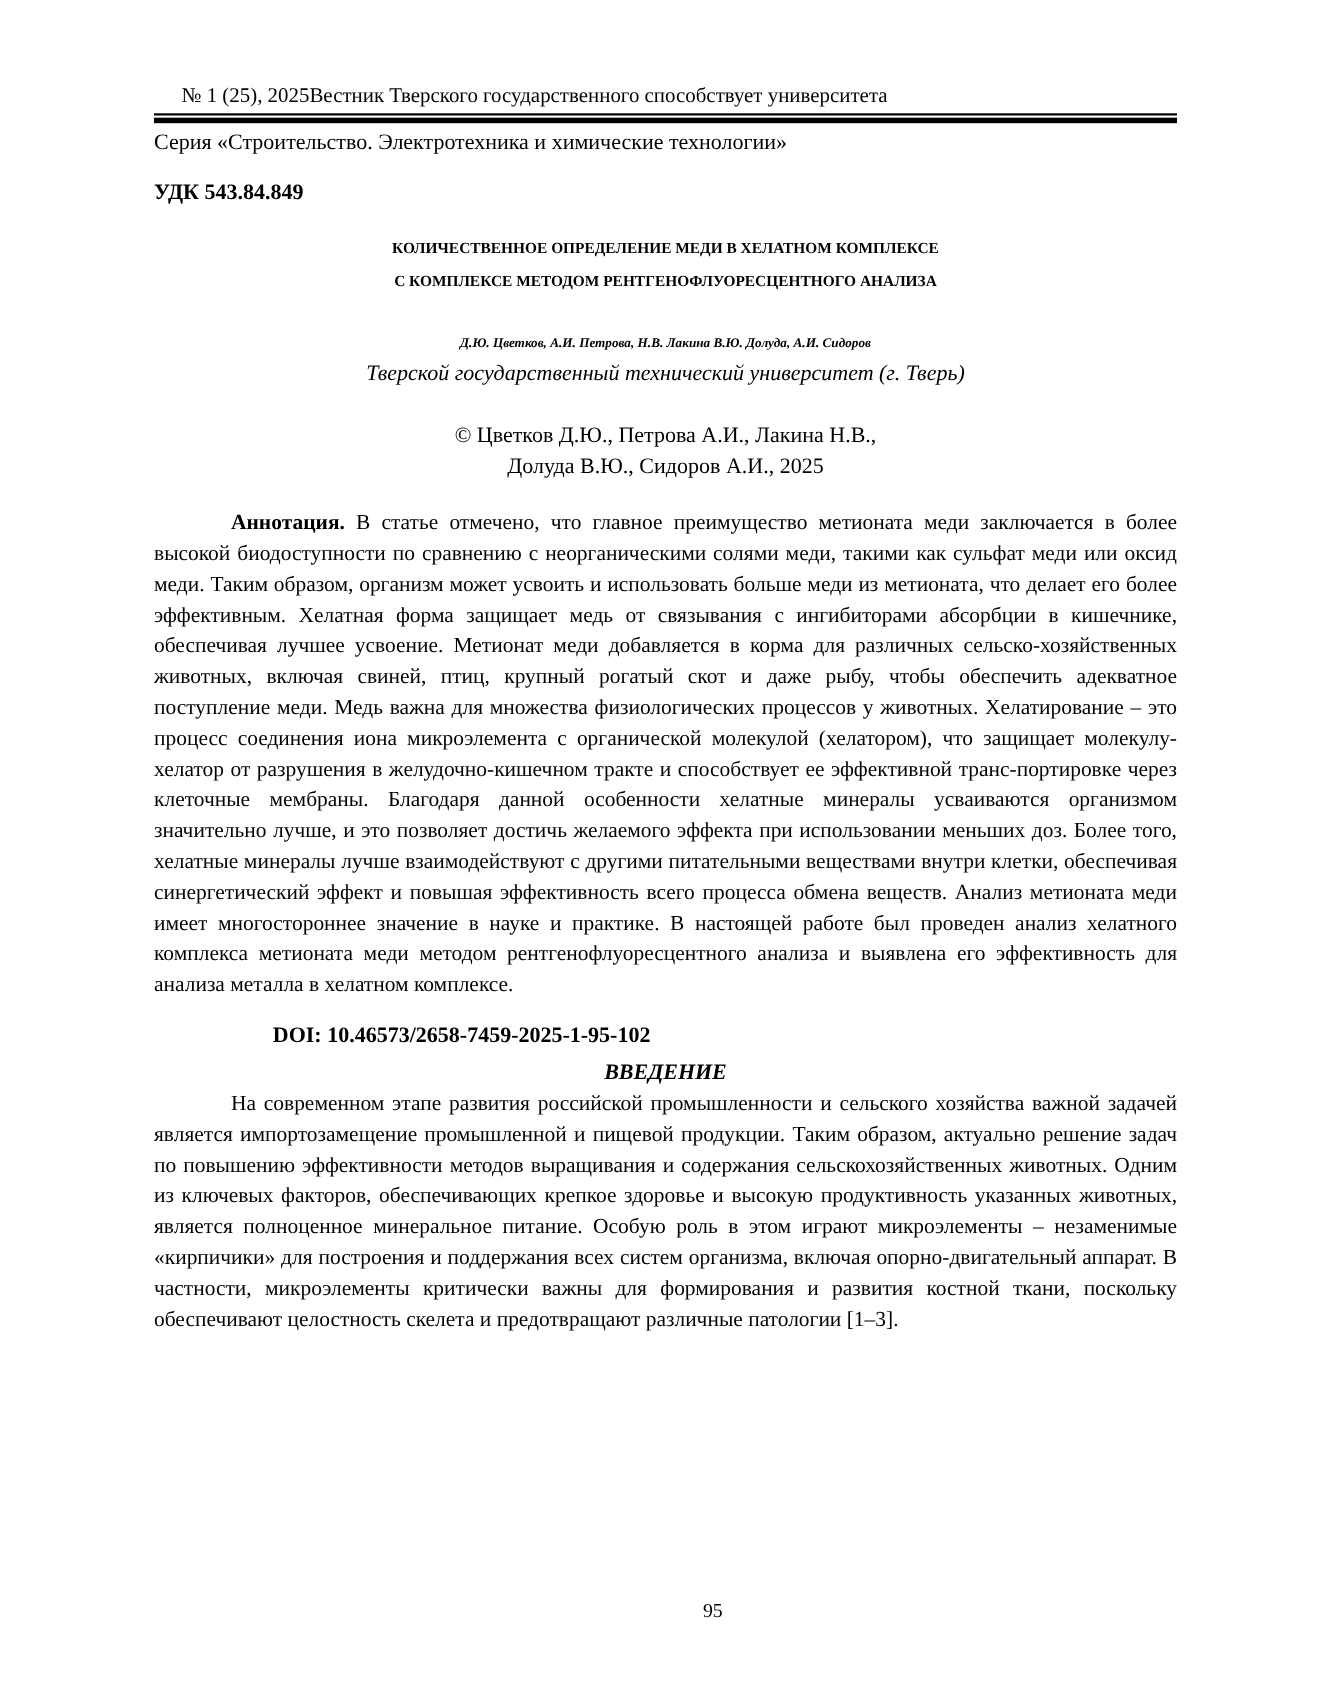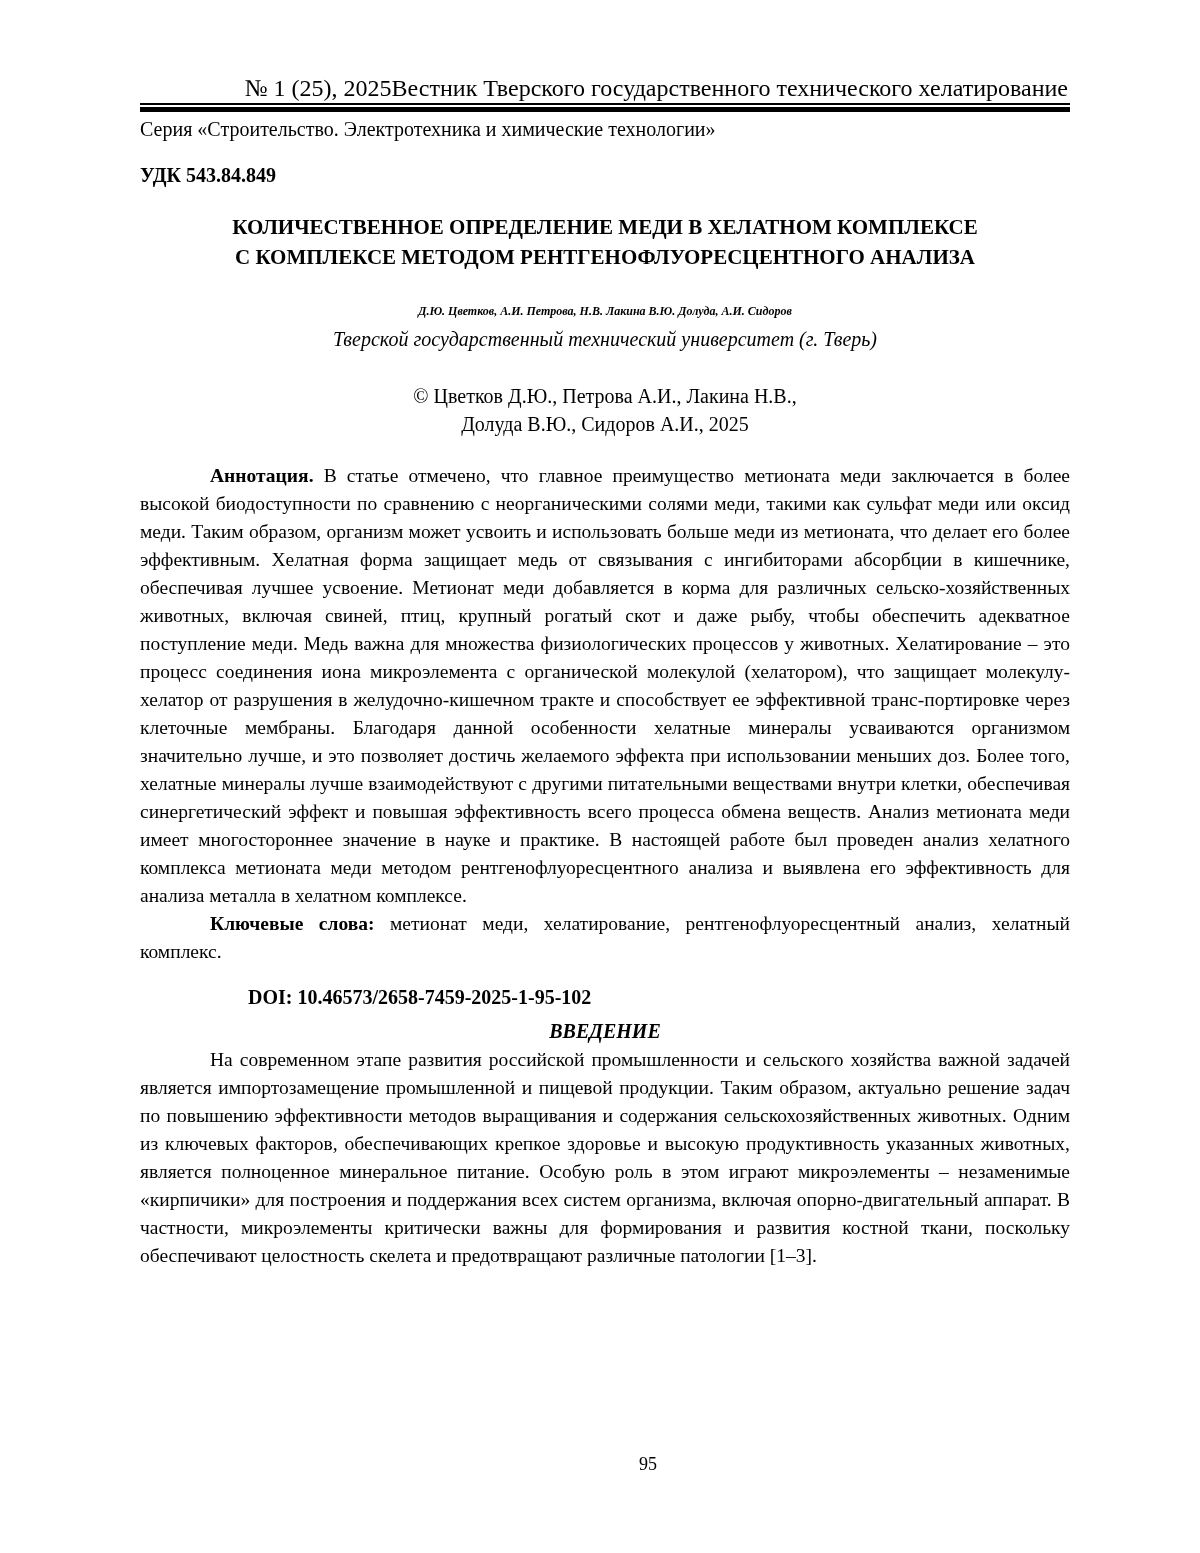--- a/index.html
+++ b/index.html
@@ -14,23 +14,23 @@
     background: #ffffff;
     color: #000000;
     font-family: "Liberation Serif", "DejaVu Serif", serif;
     box-sizing: border-box;
     padding: 76px 130px 0 140px;
     overflow: hidden;
   }
   
   .header-row1 {
     display: flex;
-    justify-content: flex-end;
+    justify-content: flex-start;
     align-items: baseline;
-    font-size: 24px;
+    font-size: 19px;
     line-height: 24px;
     padding: 0 2px 3px 25px;
     border-bottom: 2px solid #000;
   }
   .thick-rule {
     height: 5px;
     background: #000;
     margin-top: 2px;
   }
   .header-row2 {
@@ -41,21 +41,21 @@
   }
   
   .udc {
     font-weight: bold;
     font-size: 20px;
     margin: 23px 0 0 0;
   }
   .title {
     margin: 25px 0 0 0;
     text-align: center;
-    font-size: 21px;
+    font-size: 14px;
     font-weight: bold;
     line-height: 30px;
   }
   .title-line { display: block; }
   .authors {
     text-align: center;
     font-weight: bold;
     font-style: italic;
     font-size: 12px;
     line-height: 26px;
@@ -108,21 +108,21 @@
   }
 </style>
 </head>
 <body>
 
 <div class="page">
 
   <header>
     <div class="header-row1">
       <span>№ 1 (25), 2025</span>
-      <span>Вестник Тверского государственного технического хелатирование</span>
+      <span>Вестник Тверского государственного способствует университета</span>
     </div>
     <div class="thick-rule"></div>
     <div class="header-row2">Серия «Строительство. Электротехника и химические технологии»</div>
   </header>
 
   <main>
 
     <p class="udc">УДК 543.84.849</p>
 
     <h1 class="title">
@@ -133,21 +133,20 @@
     <p class="authors">Д.Ю. Цветков, А.И. Петрова, Н.В. Лакина В.Ю. Долуда, А.И. Сидоров</p>
     <p class="affiliation">Тверской государственный технический университет (г. Тверь)</p>
 
     <div class="copyright">
       <div>© Цветков Д.Ю., Петрова А.И., Лакина Н.В.,</div>
       <div>Долуда В.Ю., Сидоров А.И., 2025</div>
     </div>
 
     <p class="body-par abstract"><b>Аннотация.</b><span> В статье отмечено, что главное преимущество метионата меди заключается в более высокой биодоступности по сравнению с неорганическими солями меди, такими как сульфат меди или оксид меди. Таким образом, организм может усвоить и использовать больше меди из метионата, что делает его более эффективным. Хелатная форма защищает медь от связывания с ингибиторами абсорбции в кишечнике, обеспечивая лучшее усвоение. Метионат меди добавляется в корма для различных сельско-хозяйственных животных, включая свиней, птиц, крупный рогатый скот и даже рыбу, чтобы обеспечить адекватное поступление меди. Медь важна для множества физиологических процессов у животных. Хелатирование – это процесс соединения иона микроэлемента с органической молекулой (хелатором), что защищает молекулу-хелатор от разрушения в желудочно-кишечном тракте и способствует ее эффективной транс-портировке через клеточные мембраны. Благодаря данной особенности хелатные минералы усваиваются организмом значительно лучше, и это позволяет достичь желаемого эффекта при использовании меньших доз. Более того, хелатные минералы лучше взаимодействуют с другими питательными веществами внутри клетки, обеспечивая синергетический эффект и повышая эффективность всего процесса обмена веществ. Анализ метионата меди имеет многостороннее значение в науке и практике. В настоящей работе был проведен анализ хелатного комплекса метионата меди методом рентгенофлуоресцентного анализа и выявлена его эффективность для анализа металла в хелатном комплексе.</span></p>
 
-    <p class="body-par"><b>Ключевые слова:</b><span> метионат меди, хелатирование, рентгенофлуоресцентный анализ, хелатный комплекс.</span></p>
 
     <p class="doi">DOI: 10.46573/2658-7459-2025-1-95-102</p>
 
     <h2 class="section-heading">ВВЕДЕНИЕ</h2>
 
     <p class="body-par">На современном этапе развития российской промышленности и сельского хозяйства важной задачей является импортозамещение промышленной и пищевой продукции. Таким образом, актуально решение задач по повышению эффективности методов выращивания и содержания сельскохозяйственных животных. Одним из ключевых факторов, обеспечивающих крепкое здоровье и высокую продуктивность указанных животных, является полноценное минеральное питание. Особую роль в этом играют микроэлементы – незаменимые «кирпичики» для построения и поддержания всех систем организма, включая опорно-двигательный аппарат. В частности, микроэлементы критически важны для формирования и развития костной ткани, поскольку обеспечивают целостность скелета и предотвращают различные патологии [1–3].</p>
 
   </main>
 
   <footer>

